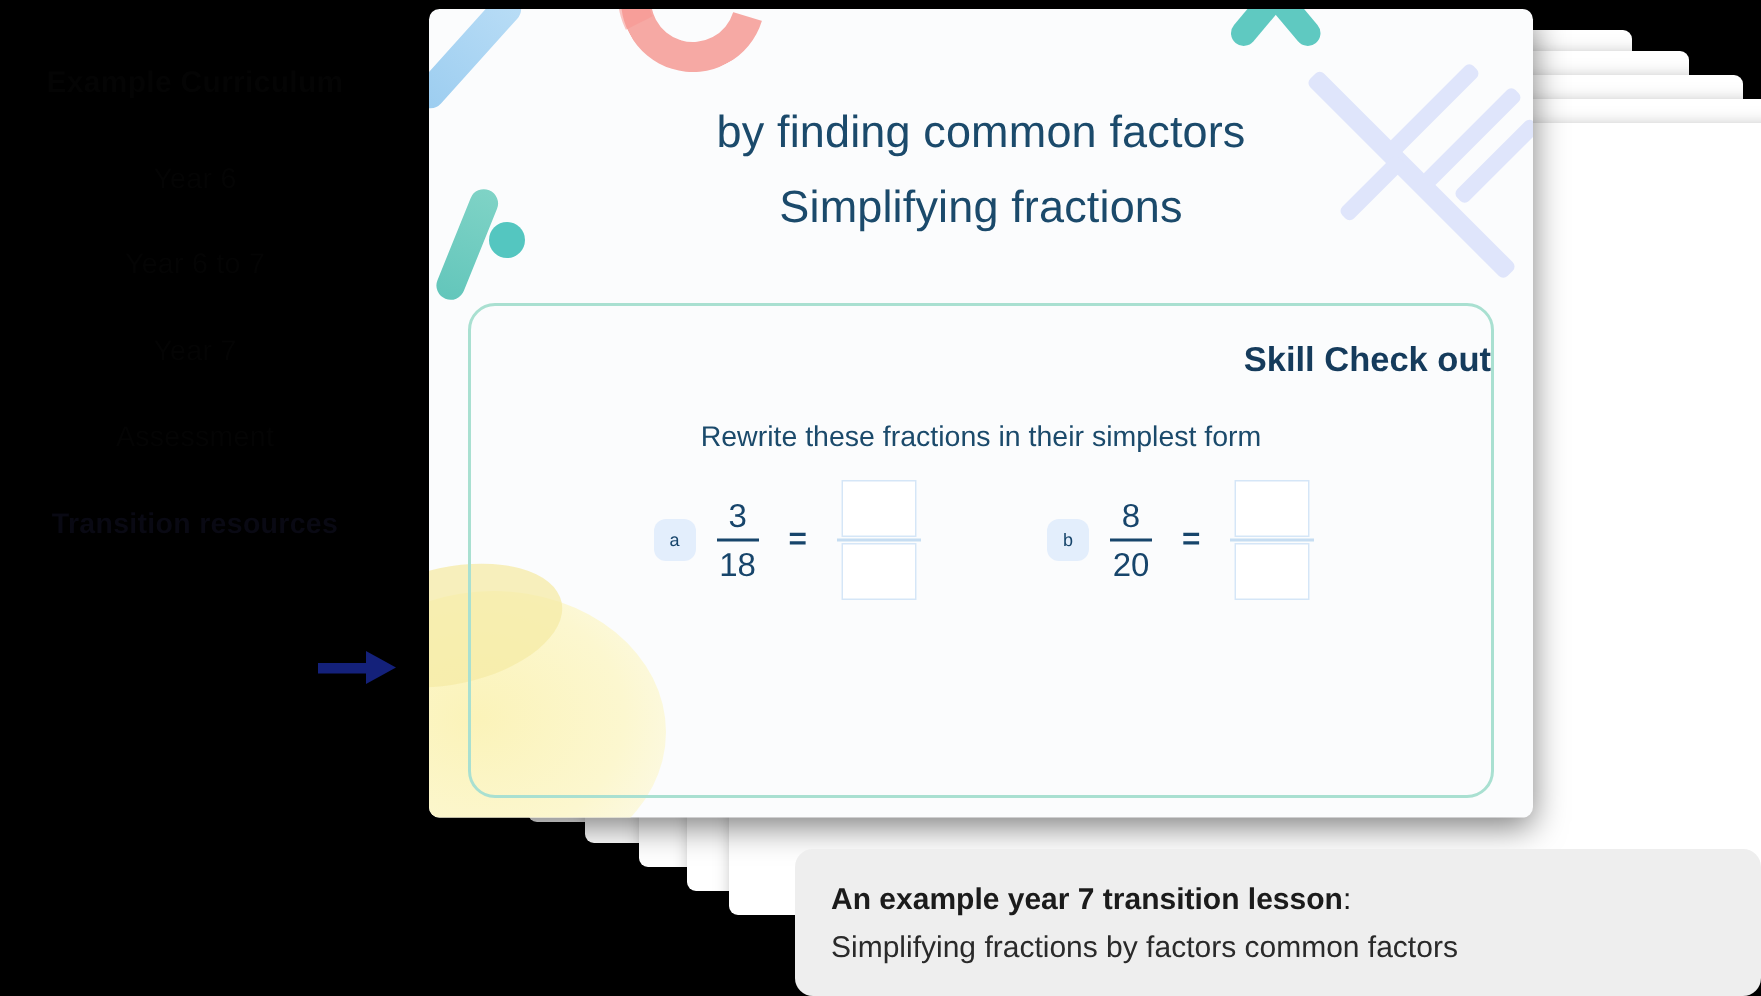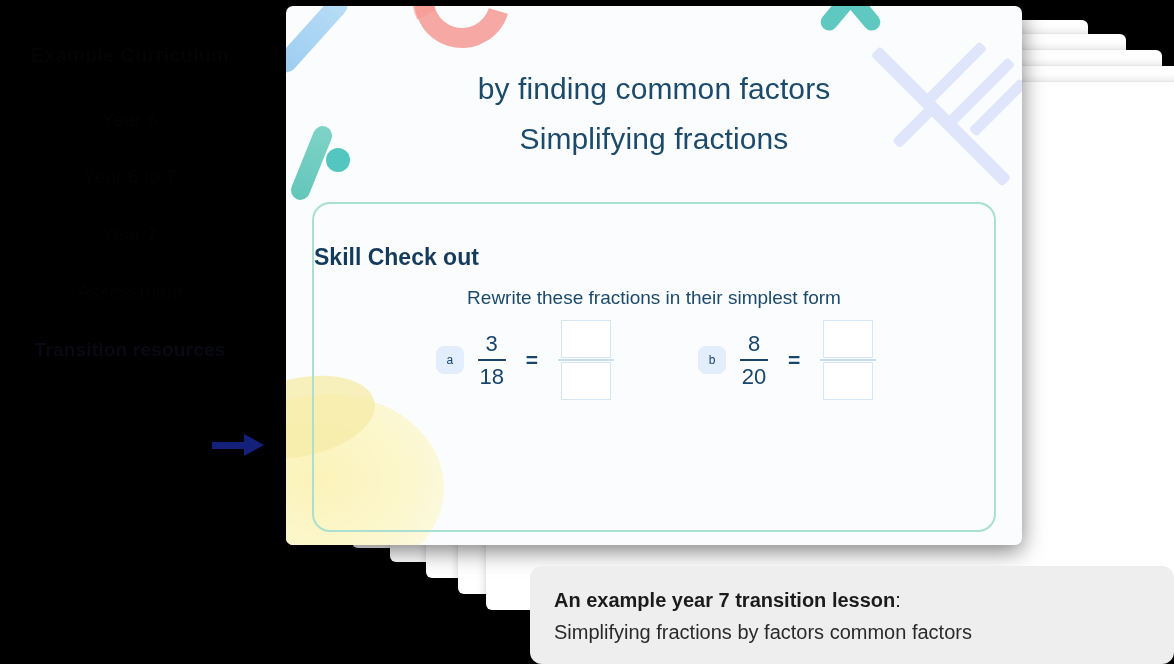--- a/index.html
+++ b/index.html
@@ -172,28 +172,28 @@
 
   .skill-box {
     position: absolute;
     left: 26px; top: 196px;
     width: 684px; height: 330px;
     border: 2px solid #a9e0d1;
     border-radius: 18px;
     background: transparent;
   }
   .skill-heading {
-    margin-top: 40px;
-    text-align: left;
+    margin-top: 22px;
+    text-align: right;
     color: #153b5c;
     font-size: 23px;
     font-weight: 700;
   }
   .skill-sub {
-    margin-top: 16px;
+    margin-top: 28px;
     text-align: center;
     color: #1b4a6b;
     font-size: 19px;
     font-weight: 400;
   }
 
   .q-row {
     position: absolute;
     left: 0; top: 116px;
     width: 684px;

